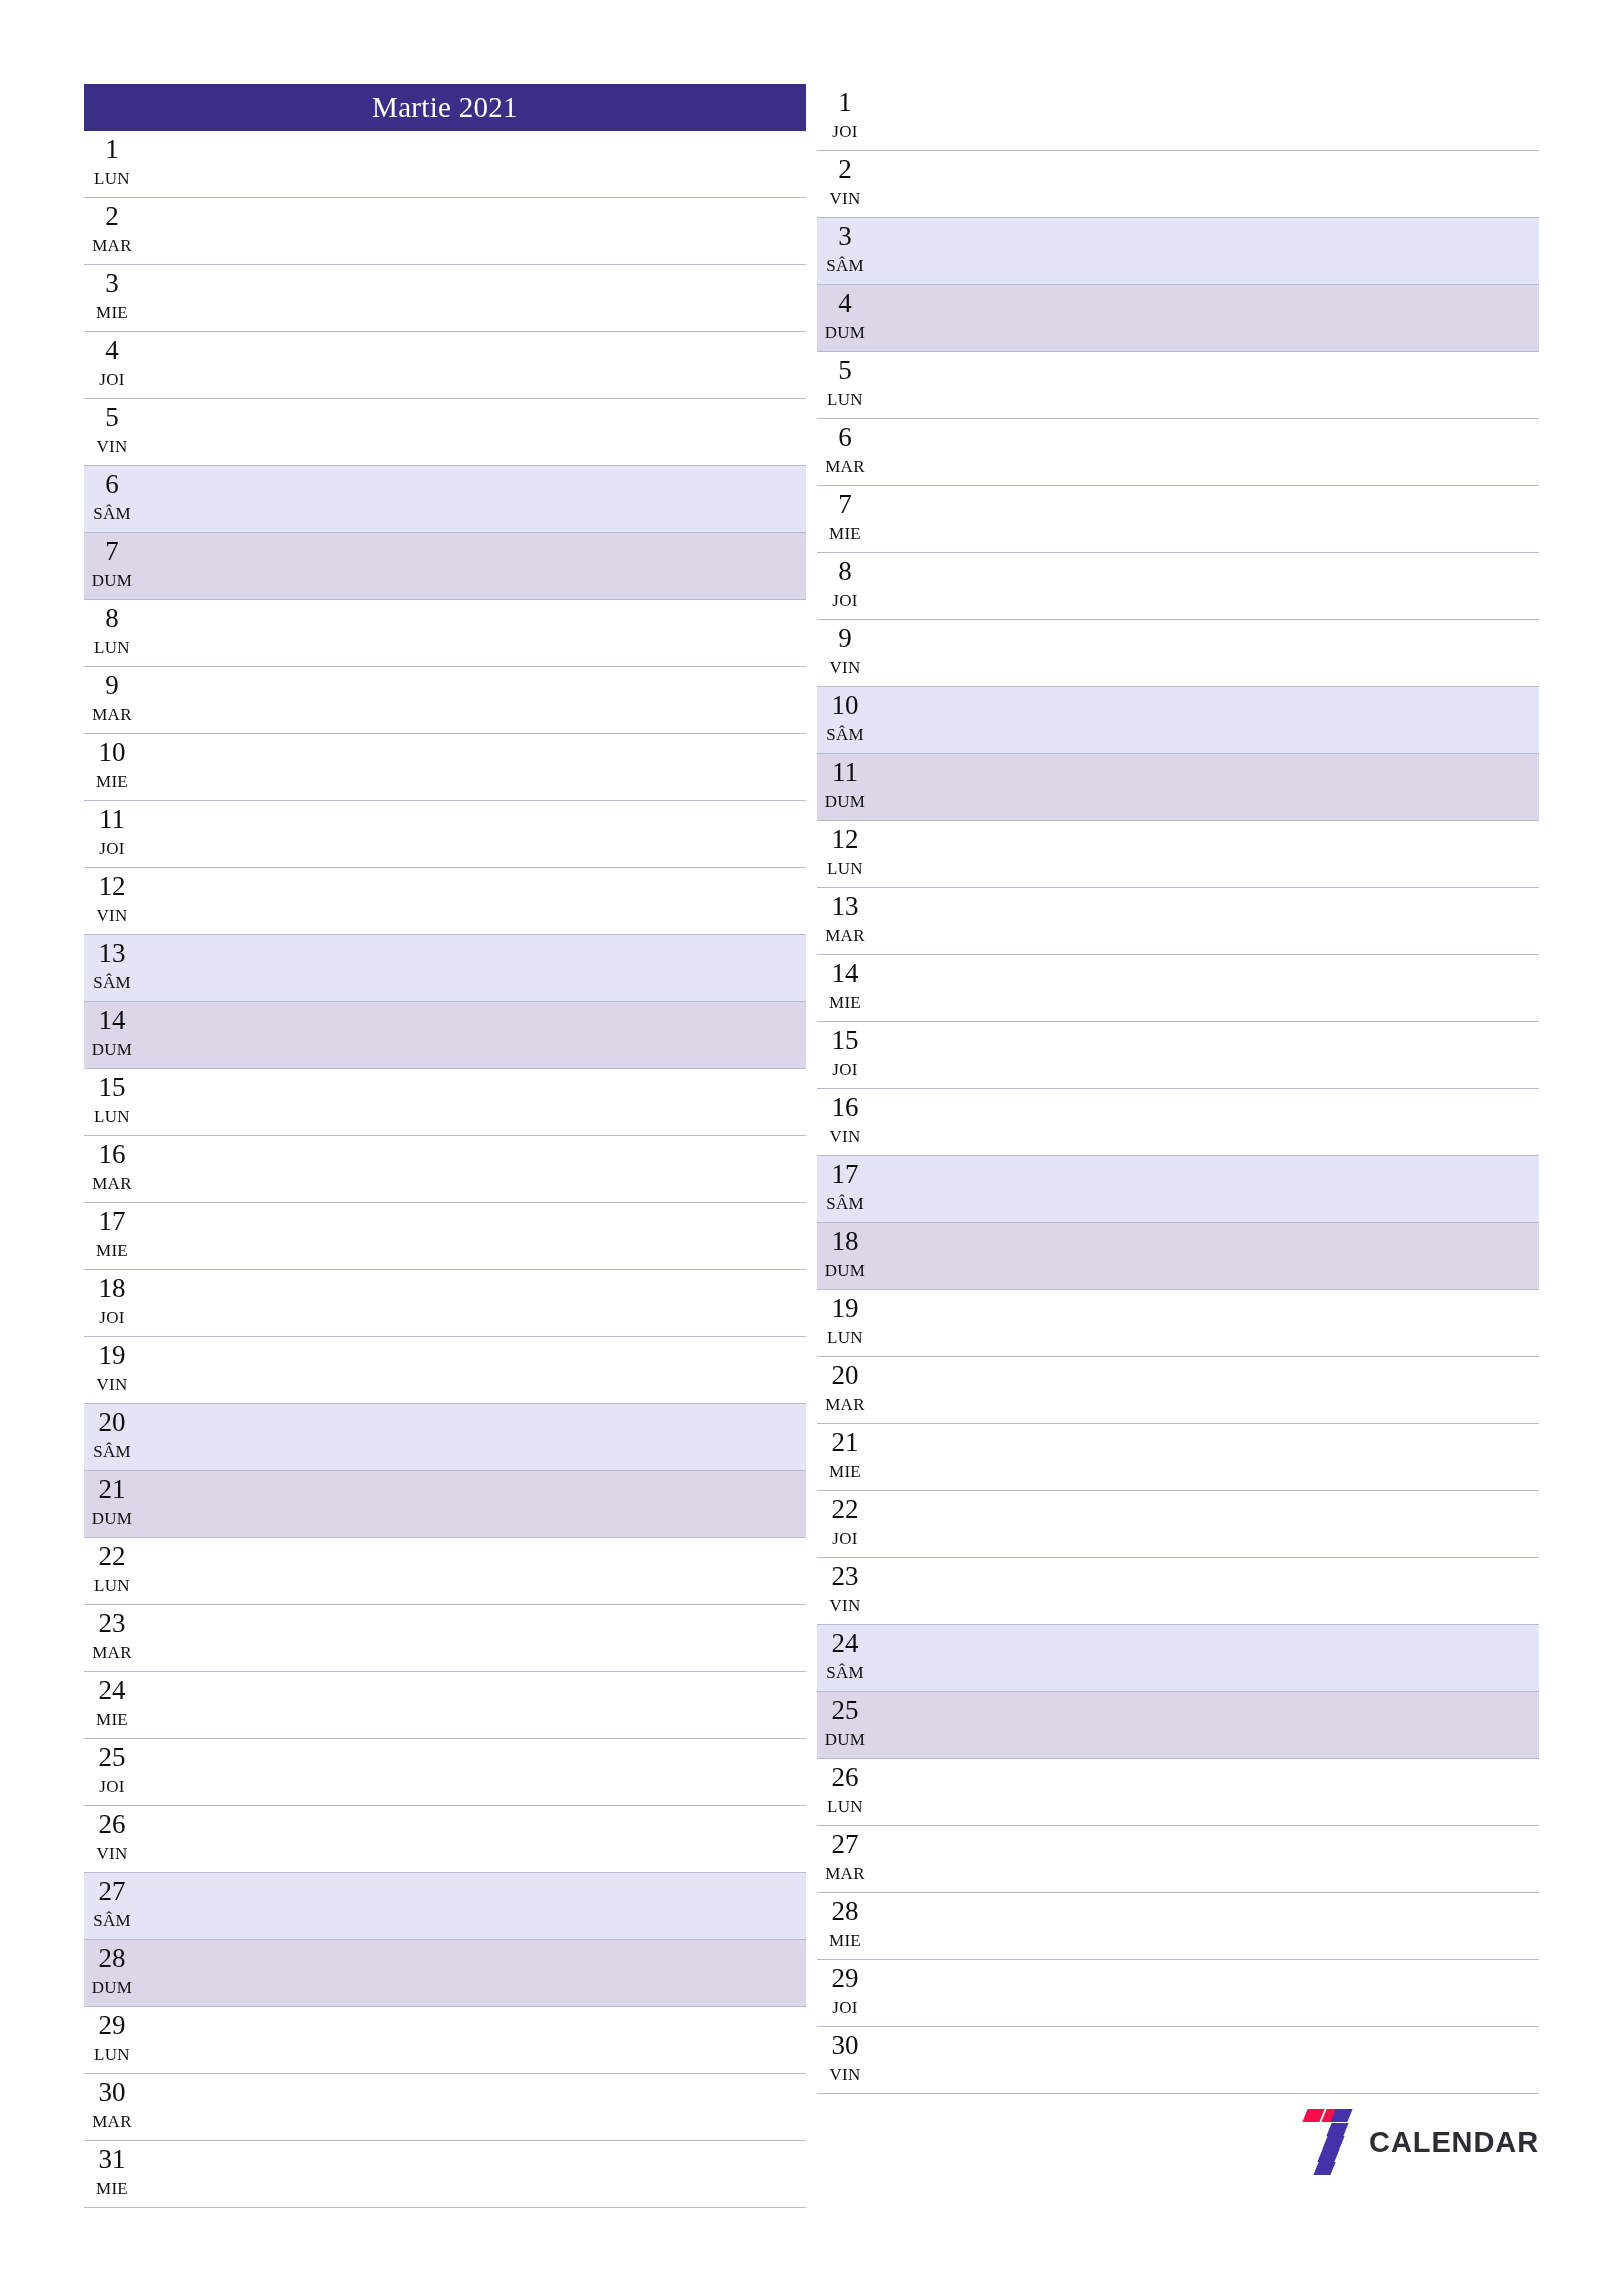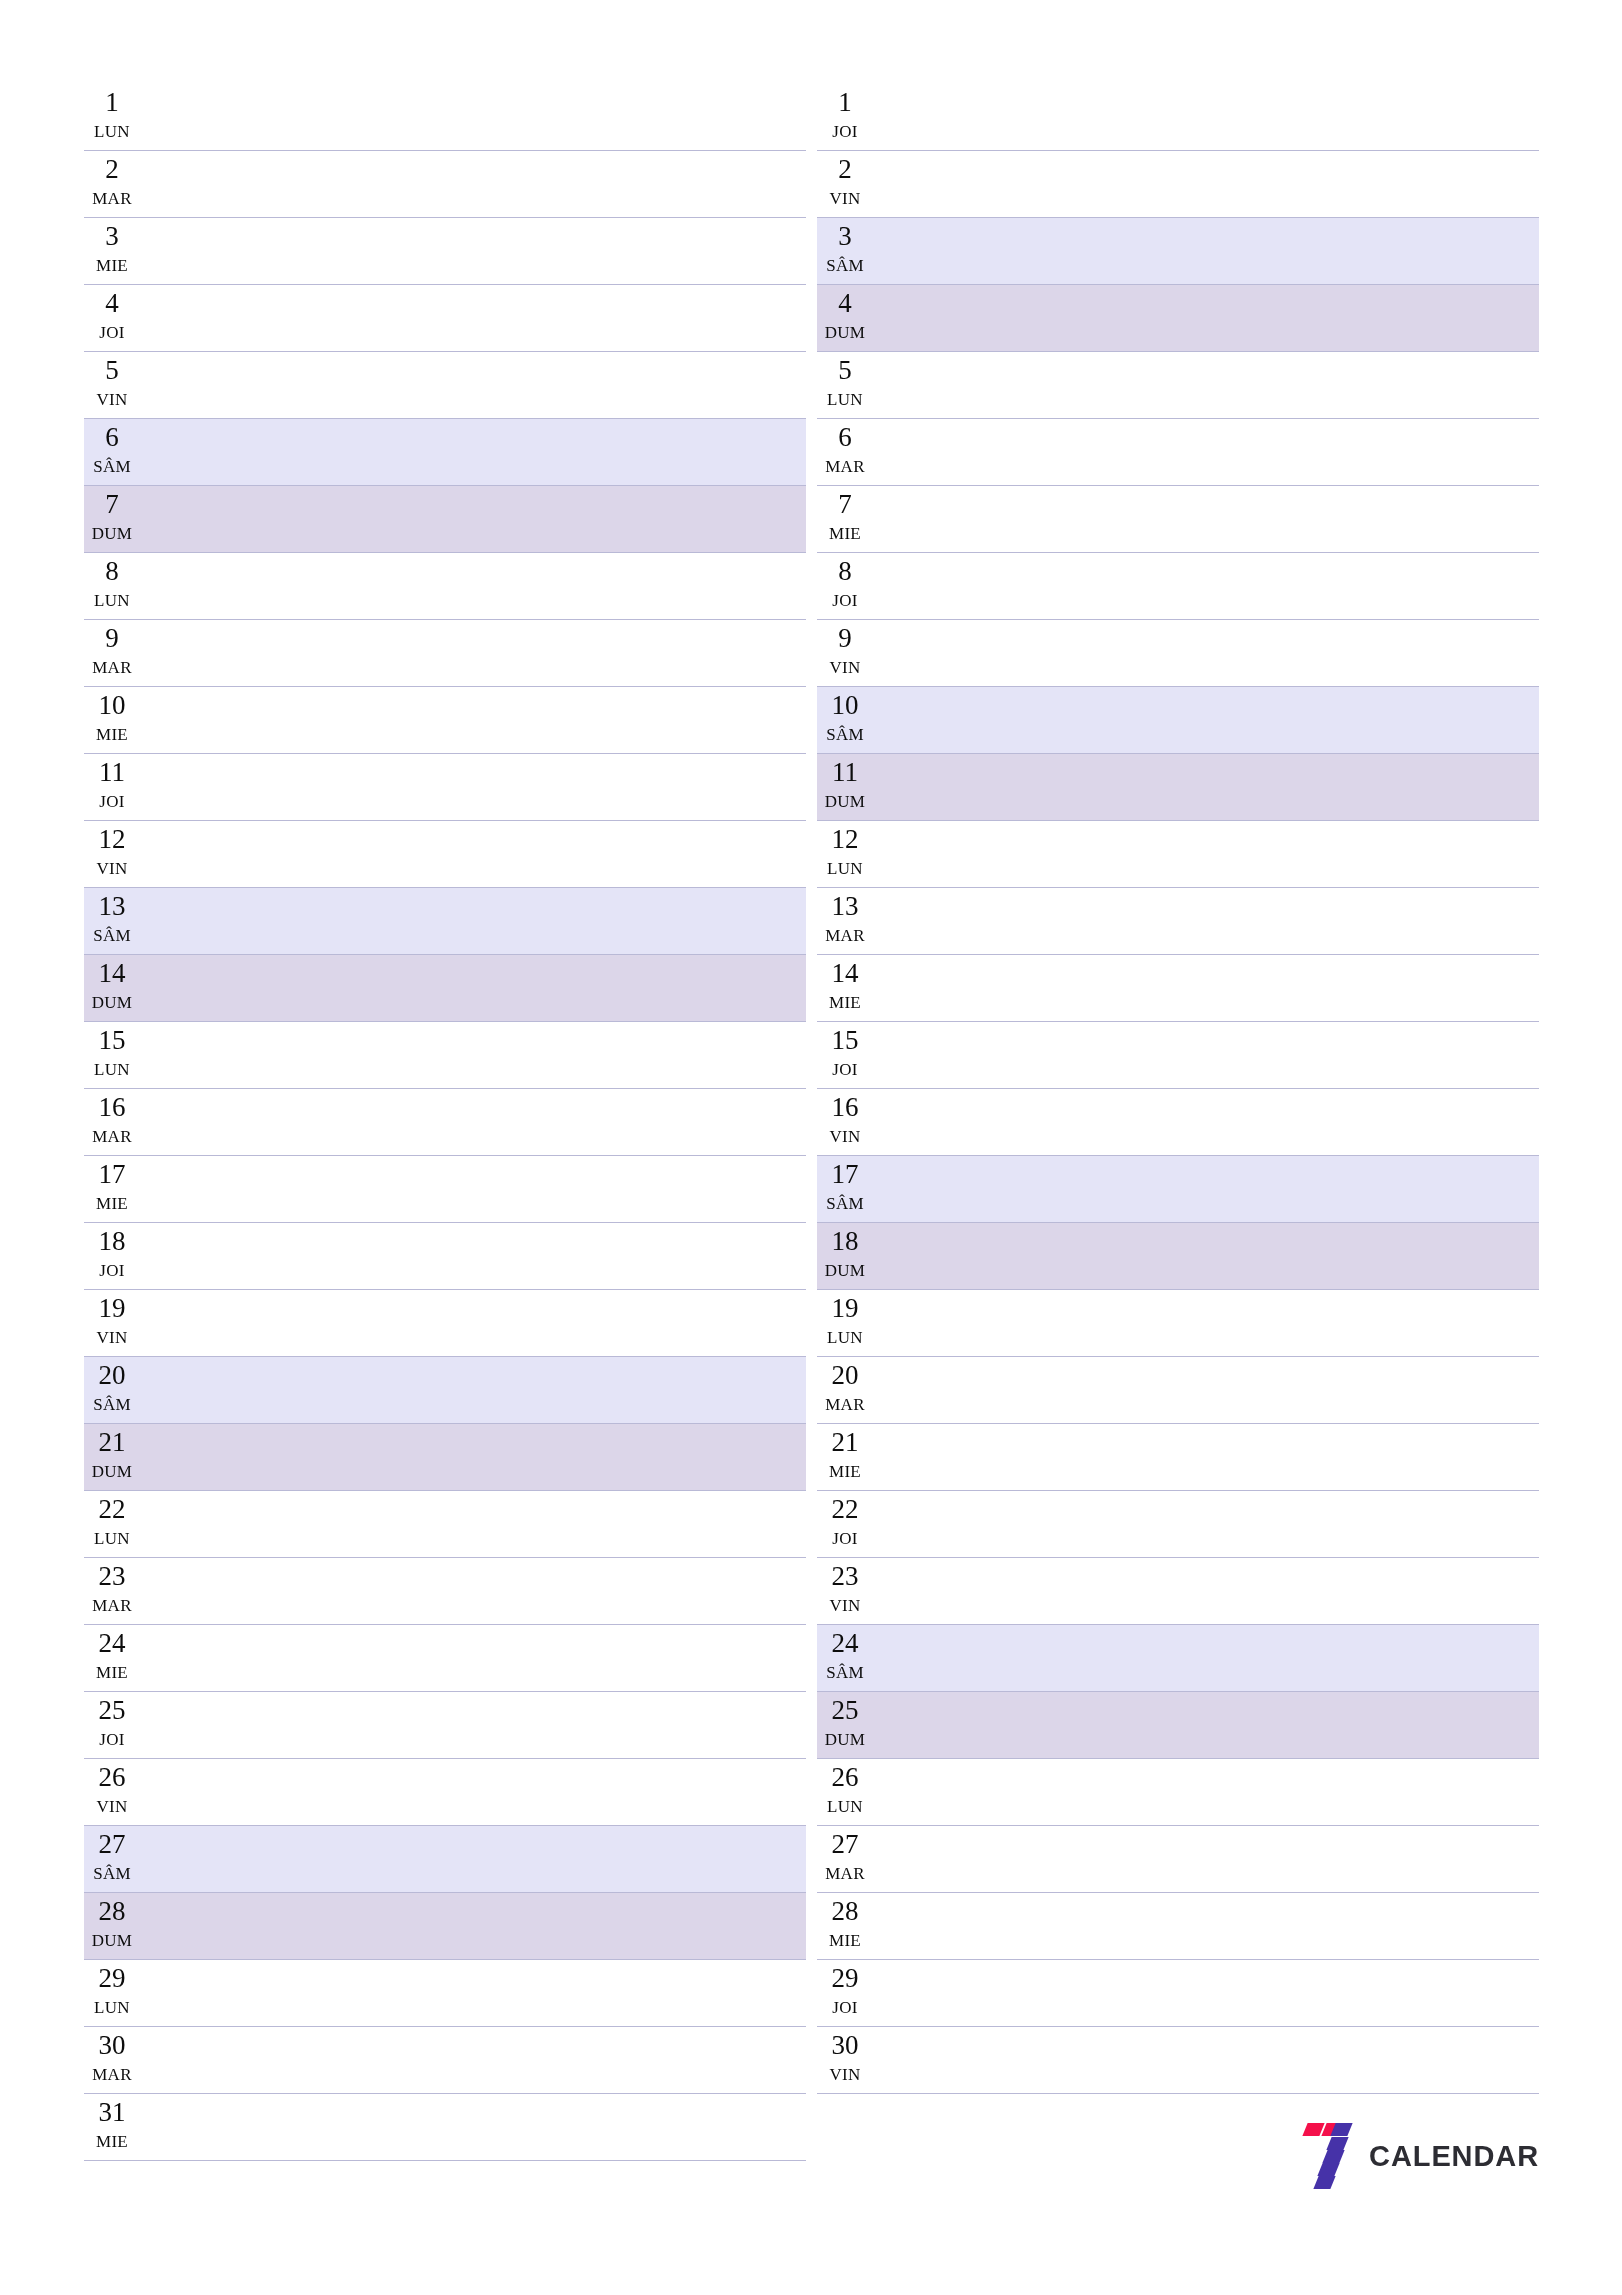--- a/index.html
+++ b/index.html
@@ -87,21 +87,21 @@
     line-height: 1;
     color: #0d0d0d;
     letter-spacing: 0.3px;
     font-family: "Liberation Serif", "DejaVu Serif", serif;
   }
 
   
   .logo-wrap {
     position: absolute;
     right: 0;
-    top: 29px;
+    top: 15px;
     display: flex;
     flex-direction: row;
     align-items: center;
     gap: 19px;
   }
   .logo-mark {
     position: relative;
     width: 54px;
     height: 52px;
   }
@@ -130,20 +130,21 @@
     width: 100%;
   }
 </style>
 </head>
 <body>
 
 <div class="page">
   <div class="columns">
 
     <div class="month-col">
+      <div class="month-header">Martie 2021</div>
       <div class="days">
           <div class="day-row">
             <div class="num">1</div>
             <div class="abbr">LUN</div>
           </div>
           <div class="day-row">
             <div class="num">2</div>
             <div class="abbr">MAR</div>
           </div>
           <div class="day-row">

